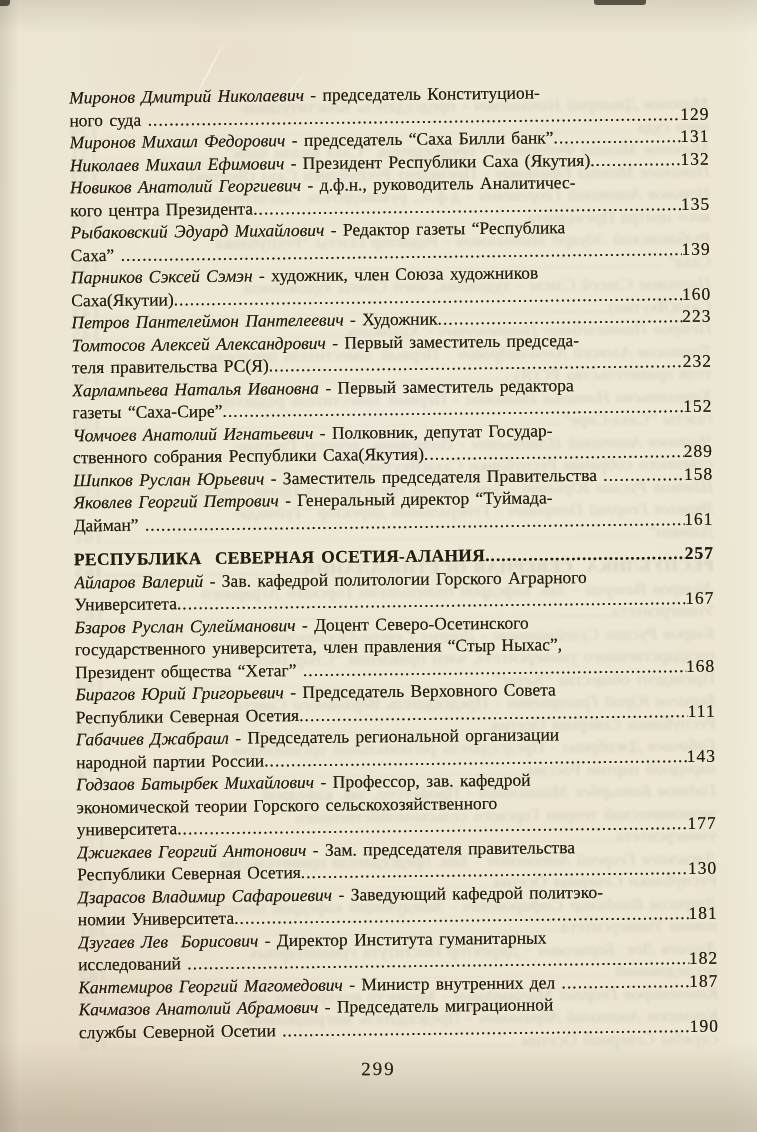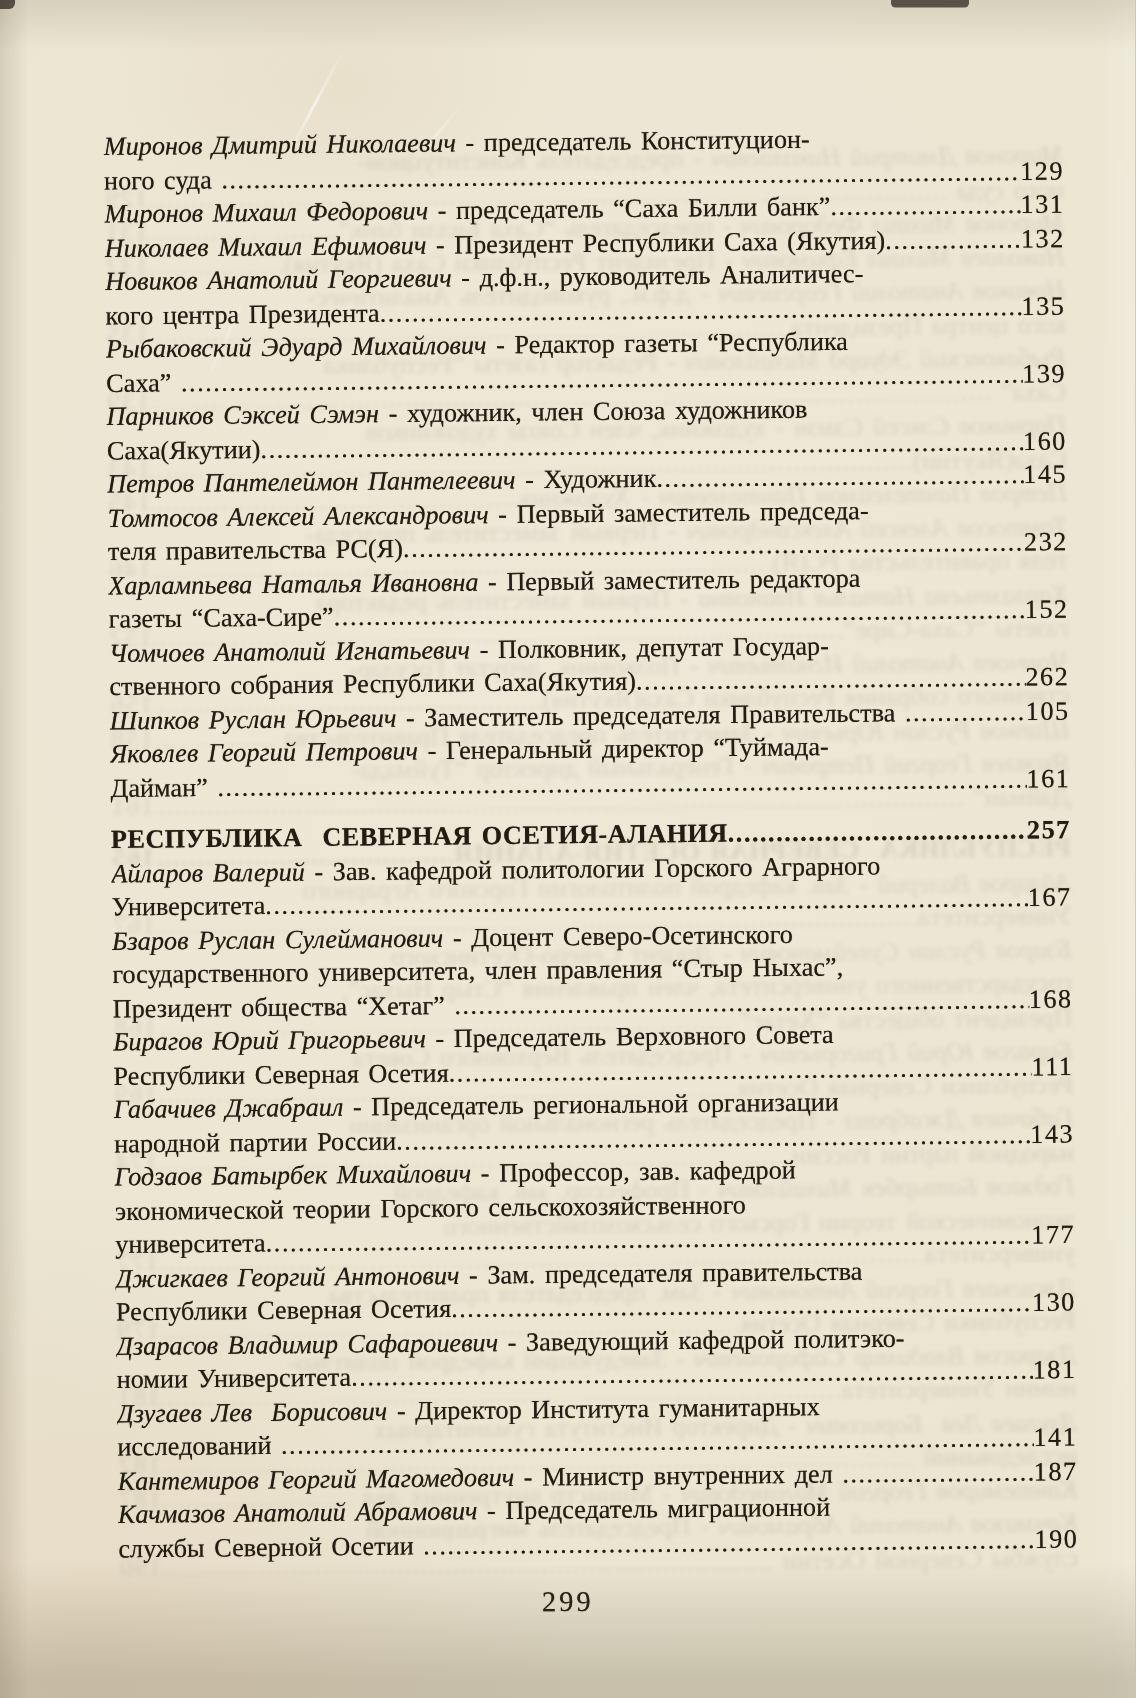--- a/index.html
+++ b/index.html
@@ -130,47 +130,47 @@
     <div class="line"><span class="nm">Миронов Дмитрий Николаевич</span><span class="tx"> - председатель Конституцион-</span></div>
     <div class="line"><span class="tx">ного суда </span><span class="dots"></span><span class="pg">129</span></div>
     <div class="line"><span class="nm">Миронов Михаил Федорович</span><span class="tx"> - председатель “Саха Билли банк”</span><span class="dots"></span><span class="pg">131</span></div>
     <div class="line"><span class="nm">Николаев Михаил Ефимович</span><span class="tx"> - Президент Республики Саха (Якутия)</span><span class="dots"></span><span class="pg">132</span></div>
     <div class="line"><span class="nm">Новиков Анатолий Георгиевич</span><span class="tx"> - д.ф.н., руководитель Аналитичес-</span></div>
     <div class="line"><span class="tx">кого центра Президента</span><span class="dots"></span><span class="pg">135</span></div>
     <div class="line"><span class="nm">Рыбаковский Эдуард Михайлович</span><span class="tx"> - Редактор газеты “Республика</span></div>
     <div class="line"><span class="tx">Саха” </span><span class="dots"></span><span class="pg">139</span></div>
     <div class="line"><span class="nm">Парников Сэксей Сэмэн</span><span class="tx"> - художник, член Союза художников</span></div>
     <div class="line"><span class="tx">Саха(Якутии)</span><span class="dots"></span><span class="pg">160</span></div>
-    <div class="line"><span class="nm">Петров Пантелеймон Пантелеевич</span><span class="tx"> - Художник</span><span class="dots"></span><span class="pg">145</span></div>
+    <div class="line"><span class="nm">Петров Пантелеймон Пантелеевич</span><span class="tx"> - Художник</span><span class="dots"></span><span class="pg">223</span></div>
     <div class="line"><span class="nm">Томтосов Алексей Александрович</span><span class="tx"> - Первый заместитель председа-</span></div>
     <div class="line"><span class="tx">теля правительства РС(Я)</span><span class="dots"></span><span class="pg">232</span></div>
     <div class="line"><span class="nm">Харлампьева Наталья Ивановна</span><span class="tx"> - Первый заместитель редактора</span></div>
     <div class="line"><span class="tx">газеты “Саха-Сире”</span><span class="dots"></span><span class="pg">152</span></div>
     <div class="line"><span class="nm">Чомчоев Анатолий Игнатьевич</span><span class="tx"> - Полковник, депутат Государ-</span></div>
-    <div class="line"><span class="tx">ственного собрания Республики Саха(Якутия)</span><span class="dots"></span><span class="pg">262</span></div>
-    <div class="line"><span class="nm">Шипков Руслан Юрьевич</span><span class="tx"> - Заместитель председателя Правительства </span><span class="dots"></span><span class="pg">105</span></div>
+    <div class="line"><span class="tx">ственного собрания Республики Саха(Якутия)</span><span class="dots"></span><span class="pg">289</span></div>
+    <div class="line"><span class="nm">Шипков Руслан Юрьевич</span><span class="tx"> - Заместитель председателя Правительства </span><span class="dots"></span><span class="pg">158</span></div>
     <div class="line"><span class="nm">Яковлев Георгий Петрович</span><span class="tx"> - Генеральный директор “Туймада-</span></div>
     <div class="line"><span class="tx">Дайман” </span><span class="dots"></span><span class="pg">161</span></div>
     <div class="line heading"><span class="tx">РЕСПУБЛИКА  СЕВЕРНАЯ ОСЕТИЯ-АЛАНИЯ</span><span class="dots"></span><span class="pg">257</span></div>
     <div class="line"><span class="nm">Айларов Валерий</span><span class="tx"> - Зав. кафедрой политологии Горского Аграрного</span></div>
     <div class="line"><span class="tx">Университета</span><span class="dots"></span><span class="pg">167</span></div>
     <div class="line"><span class="nm">Бзаров Руслан Сулейманович</span><span class="tx"> - Доцент Северо-Осетинского</span></div>
     <div class="line"><span class="tx">государственного университета, член правления “Стыр Ныхас”,</span></div>
     <div class="line"><span class="tx">Президент общества “Хетаг” </span><span class="dots"></span><span class="pg">168</span></div>
     <div class="line"><span class="nm">Бирагов Юрий Григорьевич</span><span class="tx"> - Председатель Верховного Совета</span></div>
     <div class="line"><span class="tx">Республики Северная Осетия</span><span class="dots"></span><span class="pg">111</span></div>
     <div class="line"><span class="nm">Габачиев Джабраил</span><span class="tx"> - Председатель региональной организации</span></div>
     <div class="line"><span class="tx">народной партии России</span><span class="dots"></span><span class="pg">143</span></div>
     <div class="line"><span class="nm">Годзаов Батырбек Михайлович</span><span class="tx"> - Профессор, зав. кафедрой</span></div>
     <div class="line"><span class="tx">экономической теории Горского сельскохозяйственного</span></div>
     <div class="line"><span class="tx">университета</span><span class="dots"></span><span class="pg">177</span></div>
     <div class="line"><span class="nm">Джигкаев Георгий Антонович</span><span class="tx"> - Зам. председателя правительства</span></div>
     <div class="line"><span class="tx">Республики Северная Осетия</span><span class="dots"></span><span class="pg">130</span></div>
     <div class="line"><span class="nm">Дзарасов Владимир Сафароиевич</span><span class="tx"> - Заведующий кафедрой политэко-</span></div>
     <div class="line"><span class="tx">номии Университета</span><span class="dots"></span><span class="pg">181</span></div>
     <div class="line"><span class="nm">Дзугаев Лев  Борисович</span><span class="tx"> - Директор Института гуманитарных</span></div>
-    <div class="line"><span class="tx">исследований </span><span class="dots"></span><span class="pg">141</span></div>
+    <div class="line"><span class="tx">исследований </span><span class="dots"></span><span class="pg">182</span></div>
     <div class="line"><span class="nm">Кантемиров Георгий Магомедович</span><span class="tx"> - Министр внутренних дел </span><span class="dots"></span><span class="pg">187</span></div>
     <div class="line"><span class="nm">Качмазов Анатолий Абрамович</span><span class="tx"> - Председатель миграционной</span></div>
     <div class="line"><span class="tx">службы Северной Осетии </span><span class="dots"></span><span class="pg">190</span></div>
   </div>
 
 <div class="folio">299</div>
 
 </body></html>

